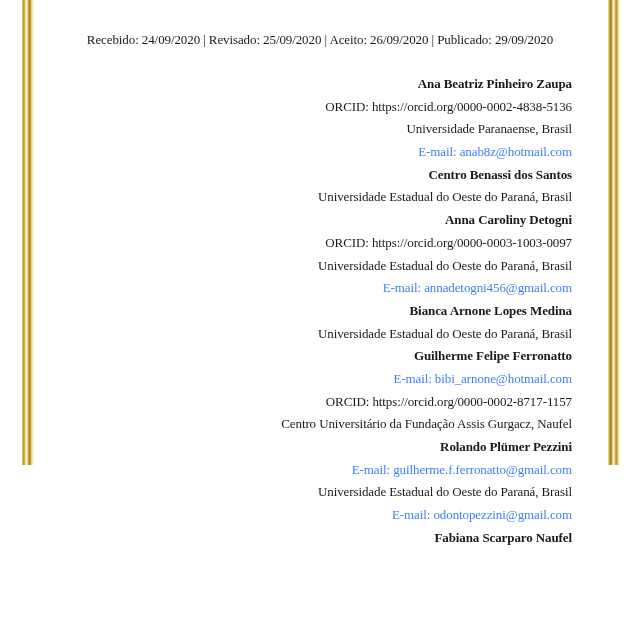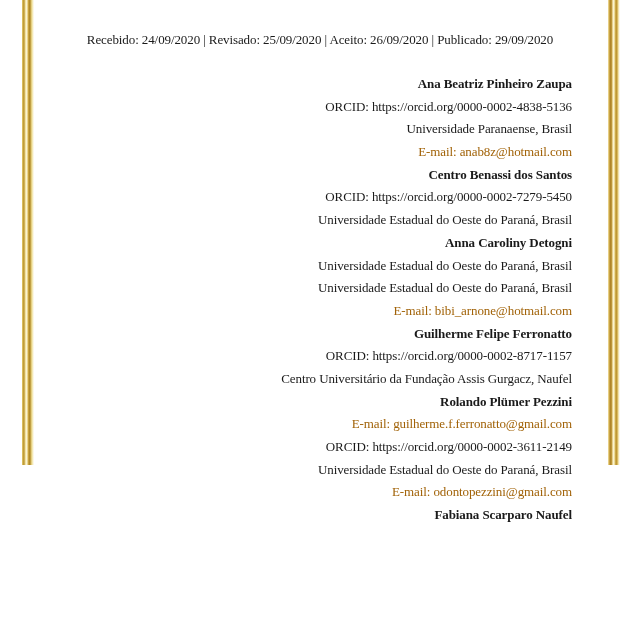--- a/index.html
+++ b/index.html
@@ -67,54 +67,55 @@
     .line {
       height: 22.7px;
       line-height: 18px;
       white-space: nowrap;
       letter-spacing: -0.1px;
     }
     .name {
       font-weight: bold;
     }
     .email-link {
-      color: #a16207;
+      color: #3b82f6;
     }
   </style>
 </head>
 <body>
 
 <div class="page">
   <div class="frame-left"></div>
   <div class="frame-right"></div>
 
   <div class="dates">Recebido: 24/09/2020 | Revisado: 25/09/2020 | Aceito: 26/09/2020 | Publicado: 29/09/2020</div>
 
   <div class="authors">
 
     <div class="line name">Ana Beatriz Pinheiro Zaupa</div>
     <div class="line">ORCID: https://orcid.org/0000-0002-4838-5136</div>
     <div class="line">Universidade Paranaense, Brasil</div>
     <div class="line email-link">E-mail: anab8z@hotmail.com</div>
 
     <div class="line name">Centro Benassi dos Santos</div>
-    <div class="line">ORCID: https://orcid.org/0000-0002-7279-5450</div>
     <div class="line">Universidade Estadual do Oeste do Paraná, Brasil</div>
 
     <div class="line name">Anna Caroliny Detogni</div>
+    <div class="line">ORCID: https://orcid.org/0000-0003-1003-0097</div>
     <div class="line">Universidade Estadual do Oeste do Paraná, Brasil</div>
+    <div class="line email-link">E-mail: annadetogni456@gmail.com</div>
 
+    <div class="line name">Bianca Arnone Lopes Medina</div>
     <div class="line">Universidade Estadual do Oeste do Paraná, Brasil</div>
+    <div class="line name">Guilherme Felipe Ferronatto</div>
+
     <div class="line email-link">E-mail: bibi_arnone@hotmail.com</div>
-
-    <div class="line name">Guilherme Felipe Ferronatto</div>
     <div class="line">ORCID: https://orcid.org/0000-0002-8717-1157</div>
     <div class="line">Centro Universitário da Fundação Assis Gurgacz, Naufel</div>
     <div class="line name">Rolando Plümer Pezzini</div>
 
     <div class="line email-link">E-mail: guilherme.f.ferronatto@gmail.com</div>
-    <div class="line">ORCID: https://orcid.org/0000-0002-3611-2149</div>
     <div class="line">Universidade Estadual do Oeste do Paraná, Brasil</div>
     <div class="line email-link">E-mail: odontopezzini@gmail.com</div>
 
     <div class="line name">Fabiana Scarparo Naufel</div>
   </div>
 </div>
 
 </body></html>

